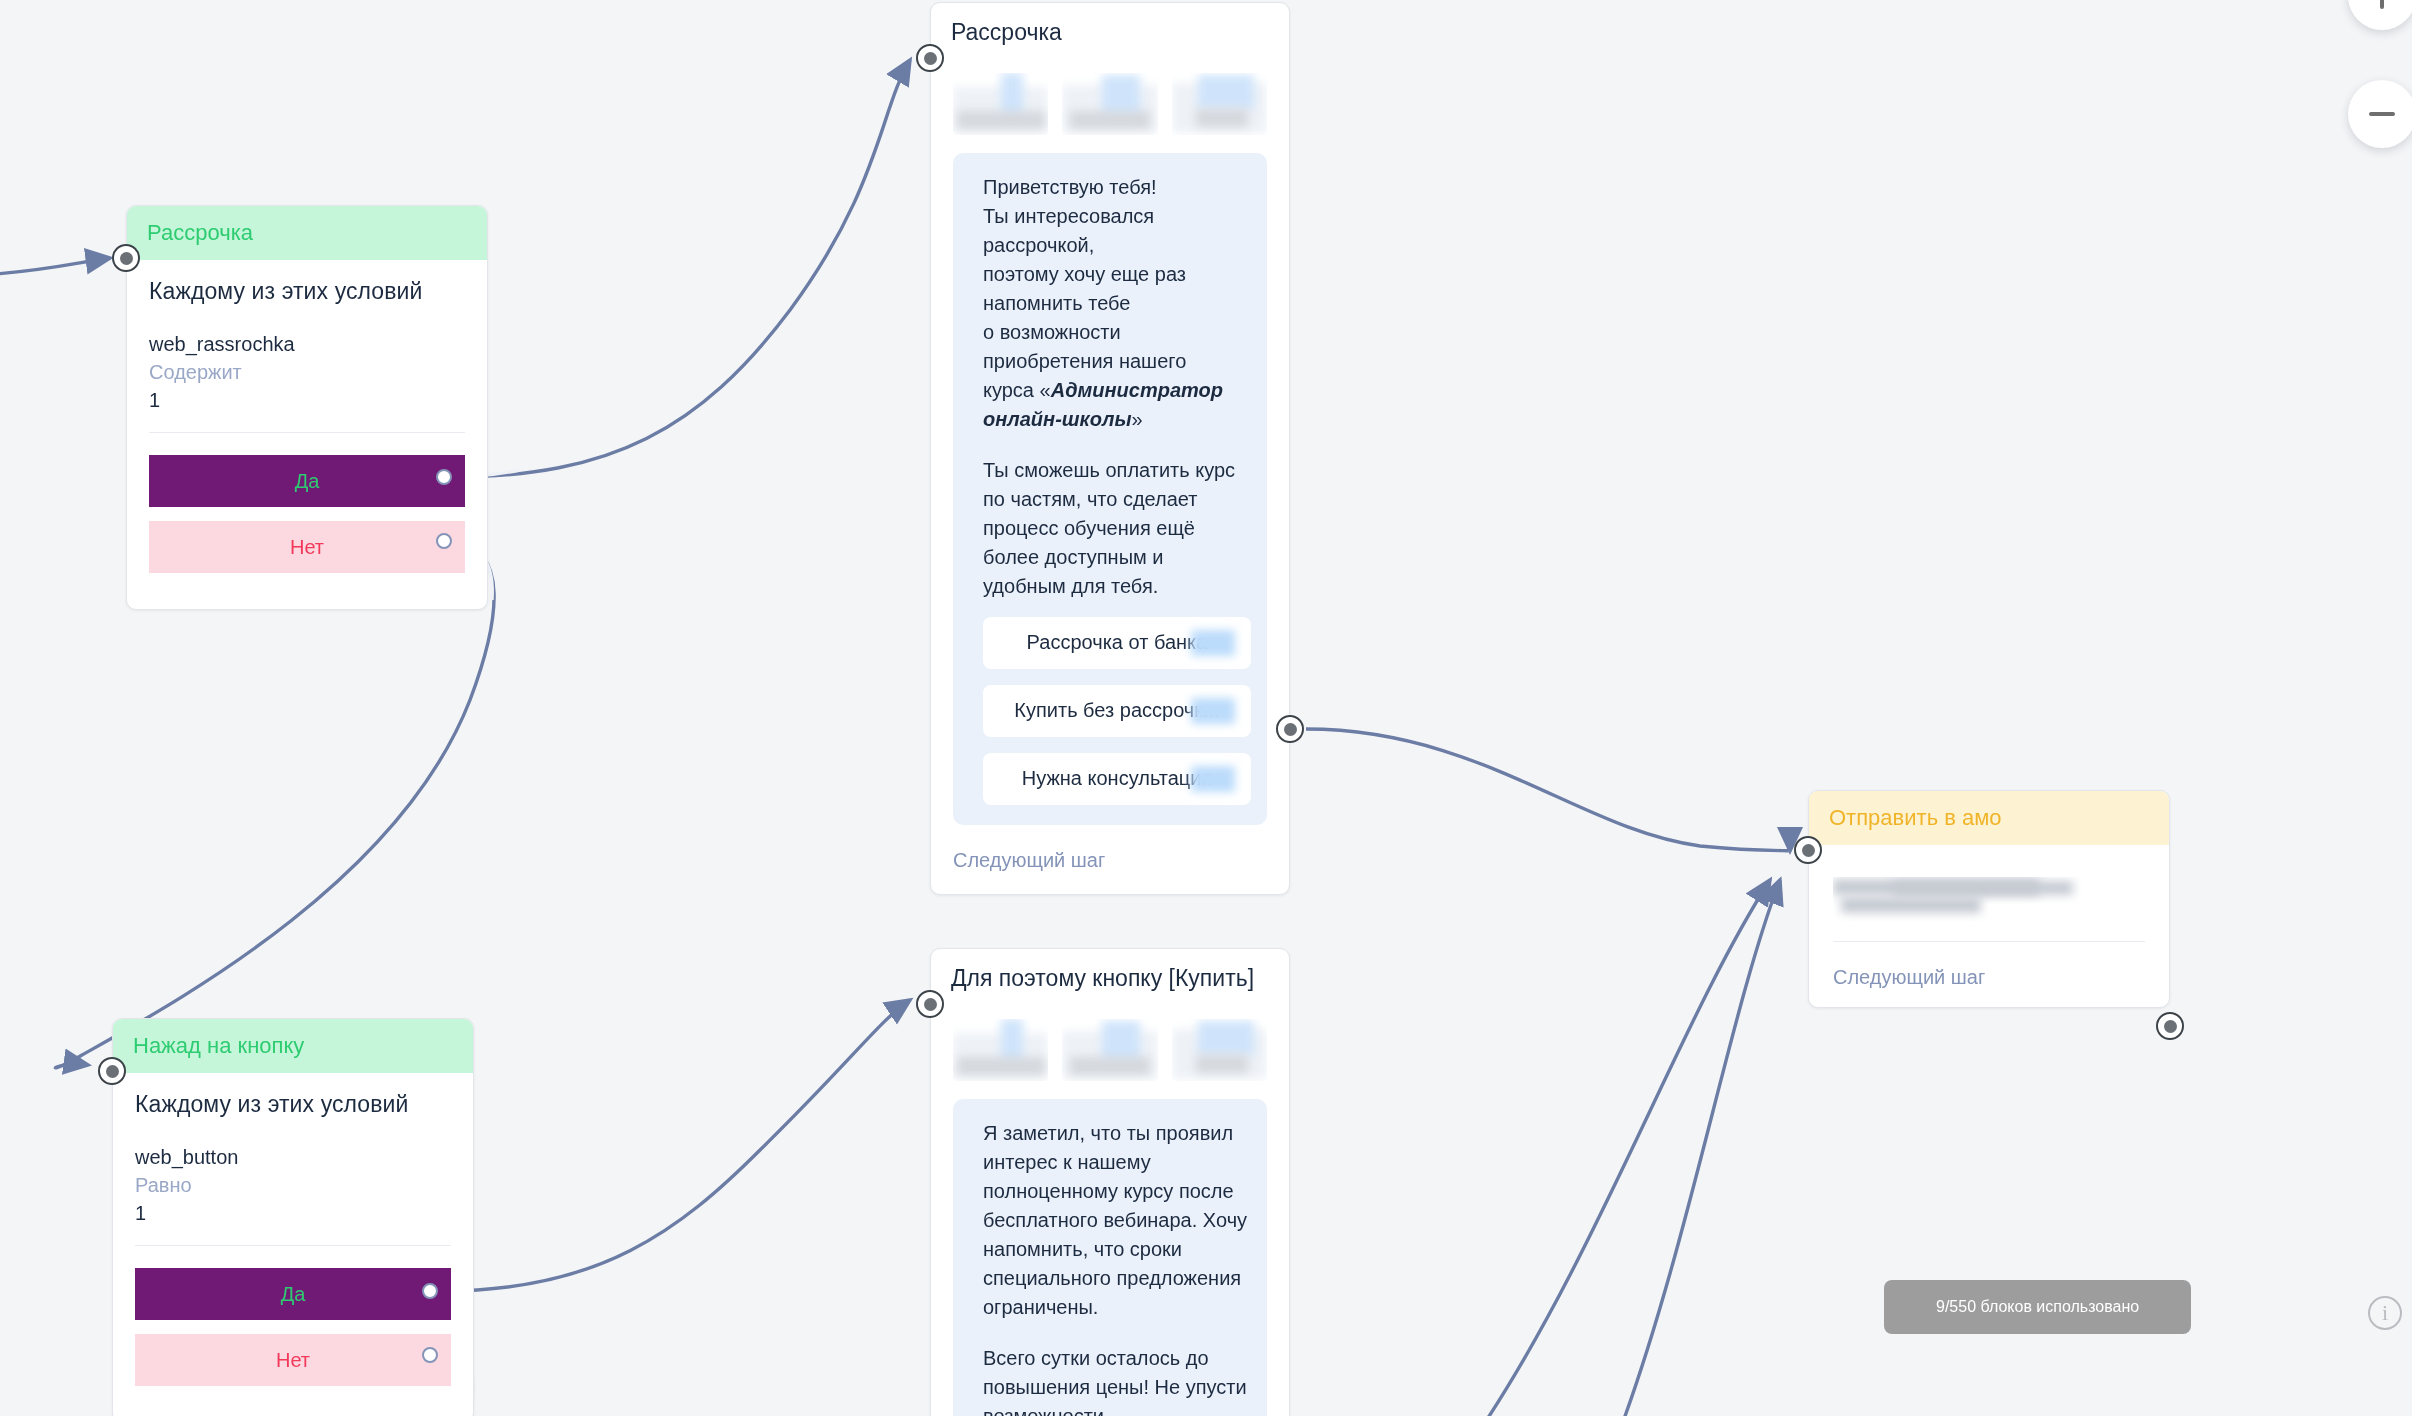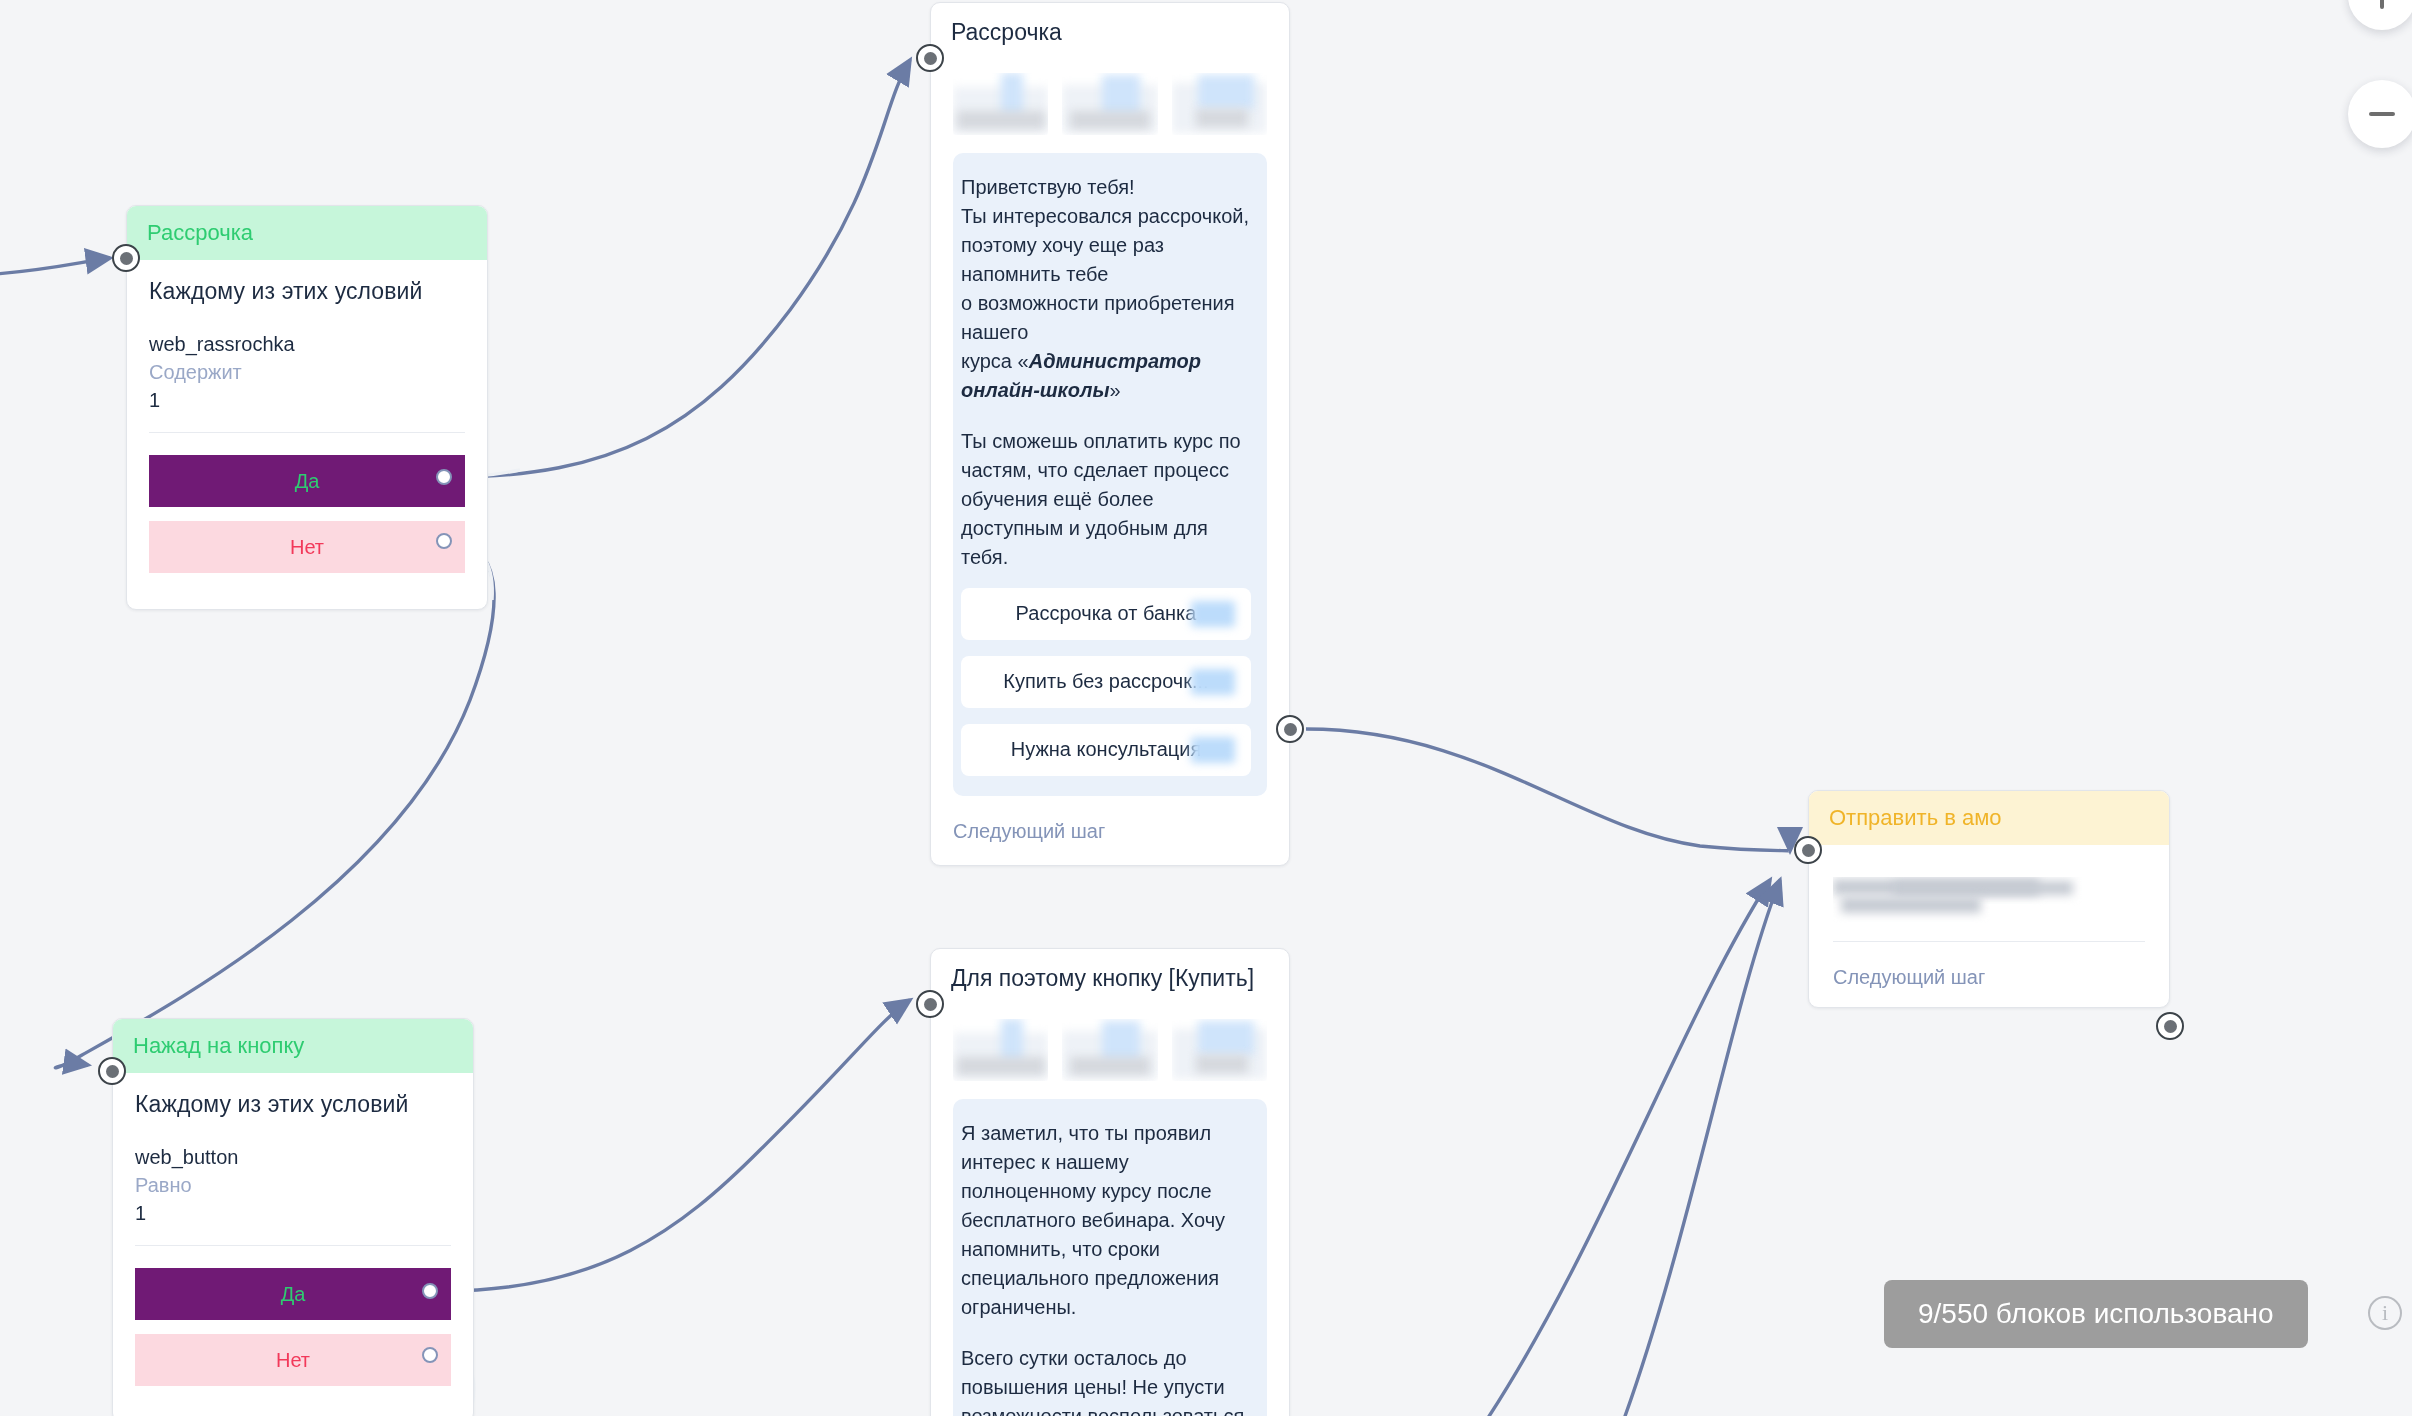--- a/index.html
+++ b/index.html
@@ -69,21 +69,21 @@
     background: #ffffff;
   }
   .blur-a, .blur-b, .blur-c { position: absolute; filter: blur(5px); }
   .blur-a { background: #cfe4fb; }
   .blur-b { background: #d5d8dd; }
   .blur-c { background: #eef2f7; }
 
   .bubble {
     background: #eaf1fa;
     border-radius: 10px;
-    padding: 20px 16px 20px 8px;
+    padding: 20px 16px 20px 30px;
   }
   .bubble p { font-size: 20px; line-height: 1.45; color: #1d2b41; }
   .bubble p + p { margin-top: 22px; }
   .bubble b { font-weight: bold; font-style: italic; }
 
   .msg-btn {
     background: #fff; border-radius: 8px;
     height: 52px; margin-top: 16px;
     display: flex; align-items: center; justify-content: center;
     position: relative;
@@ -128,22 +128,22 @@
     display: flex; align-items: center; justify-content: center;
     z-index: 60;
   }
   .glyph-minus { width: 26px; height: 4px; background: #6e6e6e; border-radius: 2px; }
   .glyph-plus-v { width: 4px; height: 26px; background: #6e6e6e; border-radius: 2px; }
 
   .blocks-pill {
     position: absolute;
     background: #9d9d9d; color: #fff;
     border-radius: 8px;
-    padding: 18px 34px;
-    font-size: 28px;
+    padding: 18px 52px;
+    font-size: 16px;
     z-index: 60;
   }
   .info-icon {
     position: absolute;
     width: 34px; height: 34px; border-radius: 50%;
     border: 2px solid #b9bcc1; color: #b9bcc1;
     display: flex; align-items: center; justify-content: center;
     font-size: 22px; font-family: "Liberation Serif", serif;
     z-index: 60;
   }

